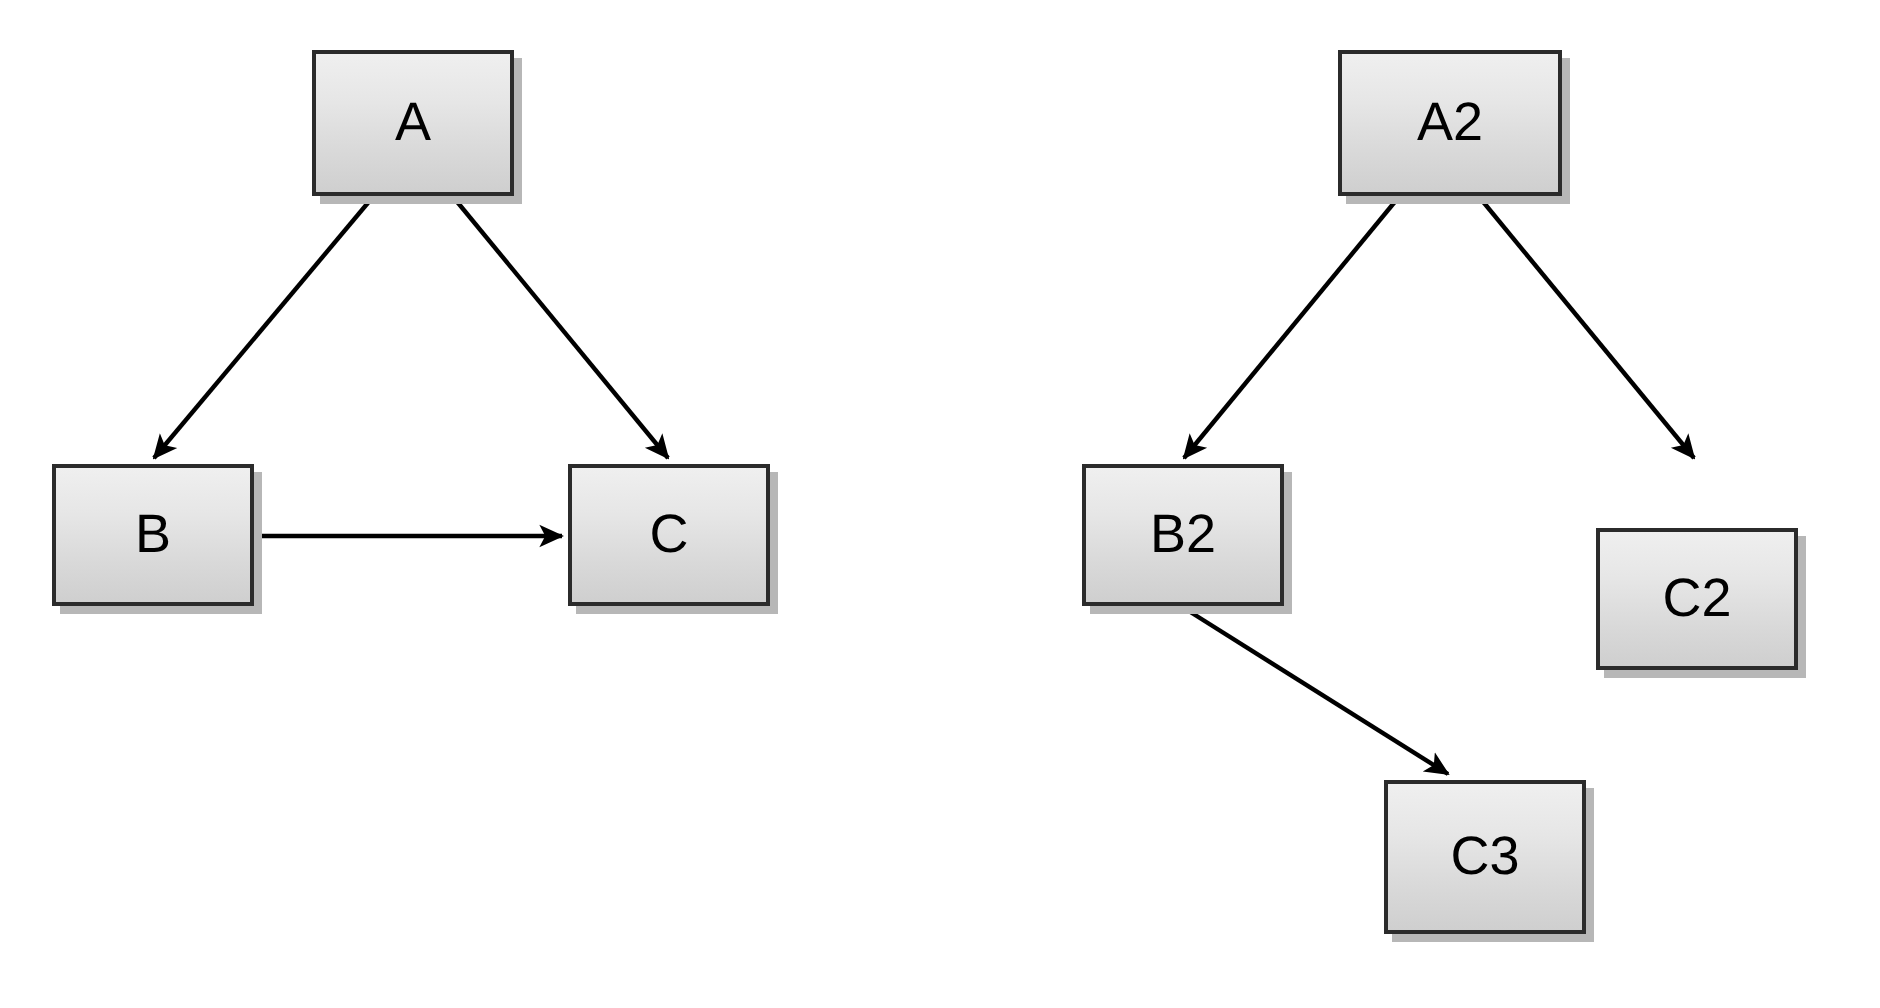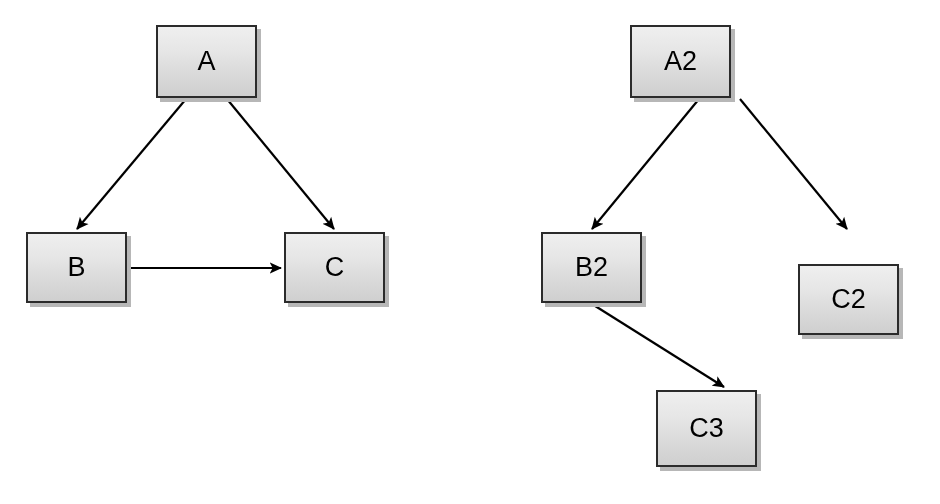--- a/index.html
+++ b/index.html
@@ -69,27 +69,27 @@
   <div id="nodes-layer">
       <div class="node" style="left: 156px; top: 25px; width: 101px; height: 73px;">
         <span class="node-label">A</span>
       </div>
       <div class="node" style="left: 26px; top: 232px; width: 101px; height: 71px;">
         <span class="node-label">B</span>
       </div>
       <div class="node" style="left: 284px; top: 232px; width: 101px; height: 71px;">
         <span class="node-label">C</span>
       </div>
-      <div class="node" style="left: 630px; top: 25px; width: 101px; height: 73px;">
+      <div class="node" style="left: 669px; top: 25px; width: 112px; height: 73px;">
         <span class="node-label">A2</span>
       </div>
       <div class="node" style="left: 541px; top: 232px; width: 101px; height: 71px; justify-content: center;">
         <span class="node-label">B2</span>
       </div>
       <div class="node" style="left: 798px; top: 232px; width: 101px; height: 71px; margin-top: 32px;">
         <span class="node-label">C2</span>
       </div>
-      <div class="node" style="left: 656px; top: 390px; width: 101px; height: 77px; justify-content: center;">
+      <div class="node" style="left: 692px; top: 390px; width: 101px; height: 77px; justify-content: center;">
         <span class="node-label">C3</span>
       </div>
     </div>
 
 </div>
 
 </body></html>

